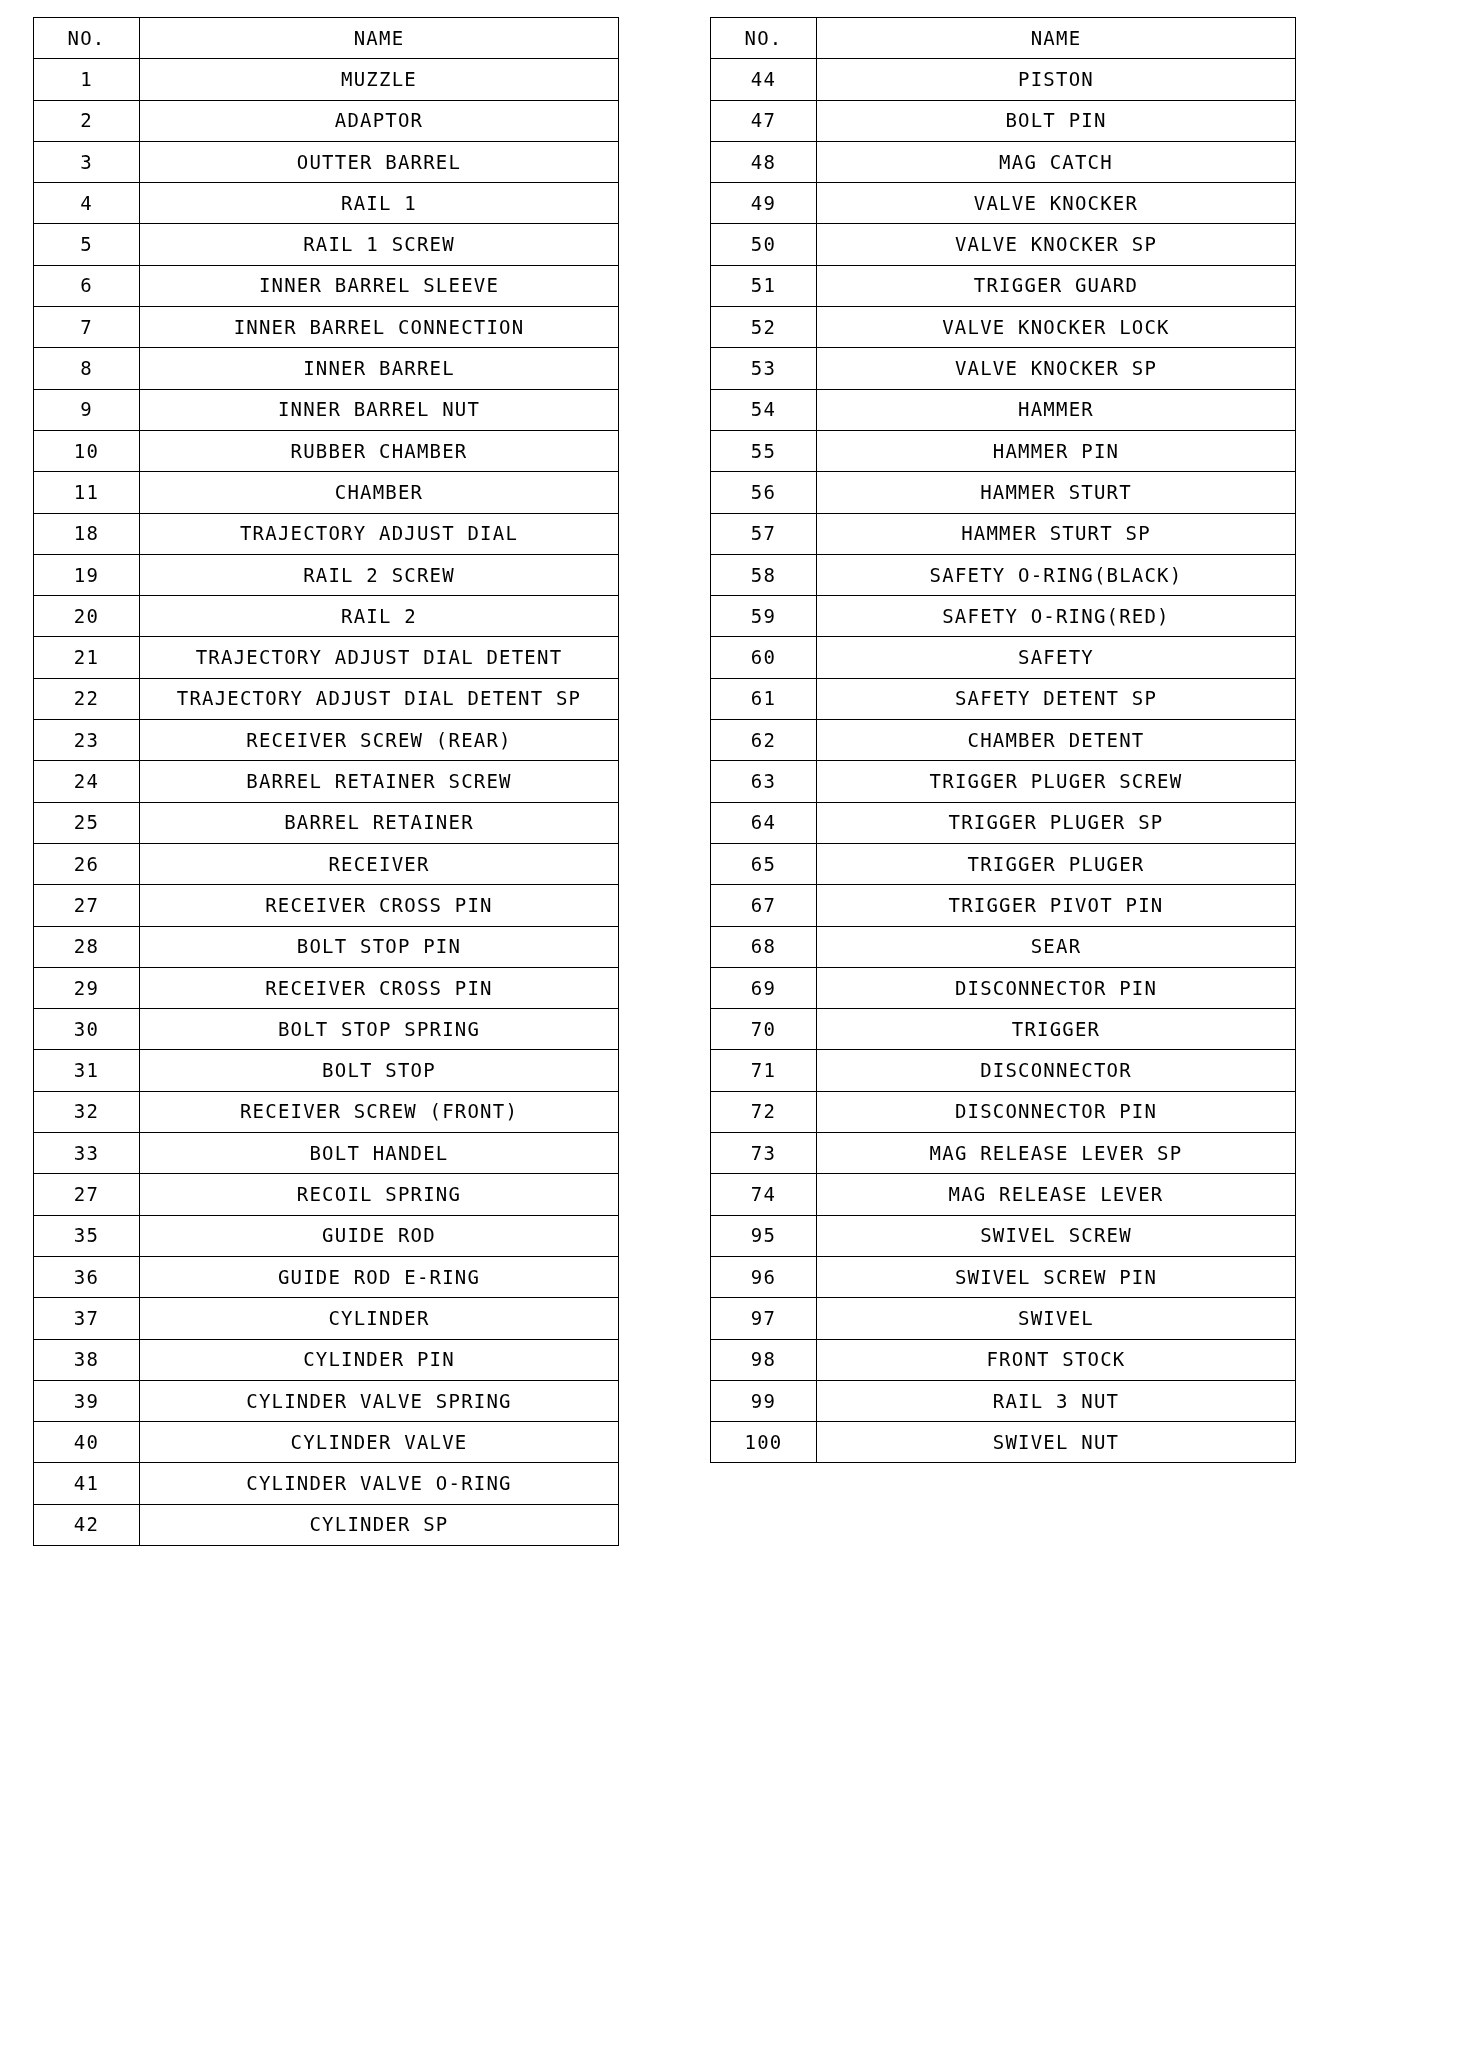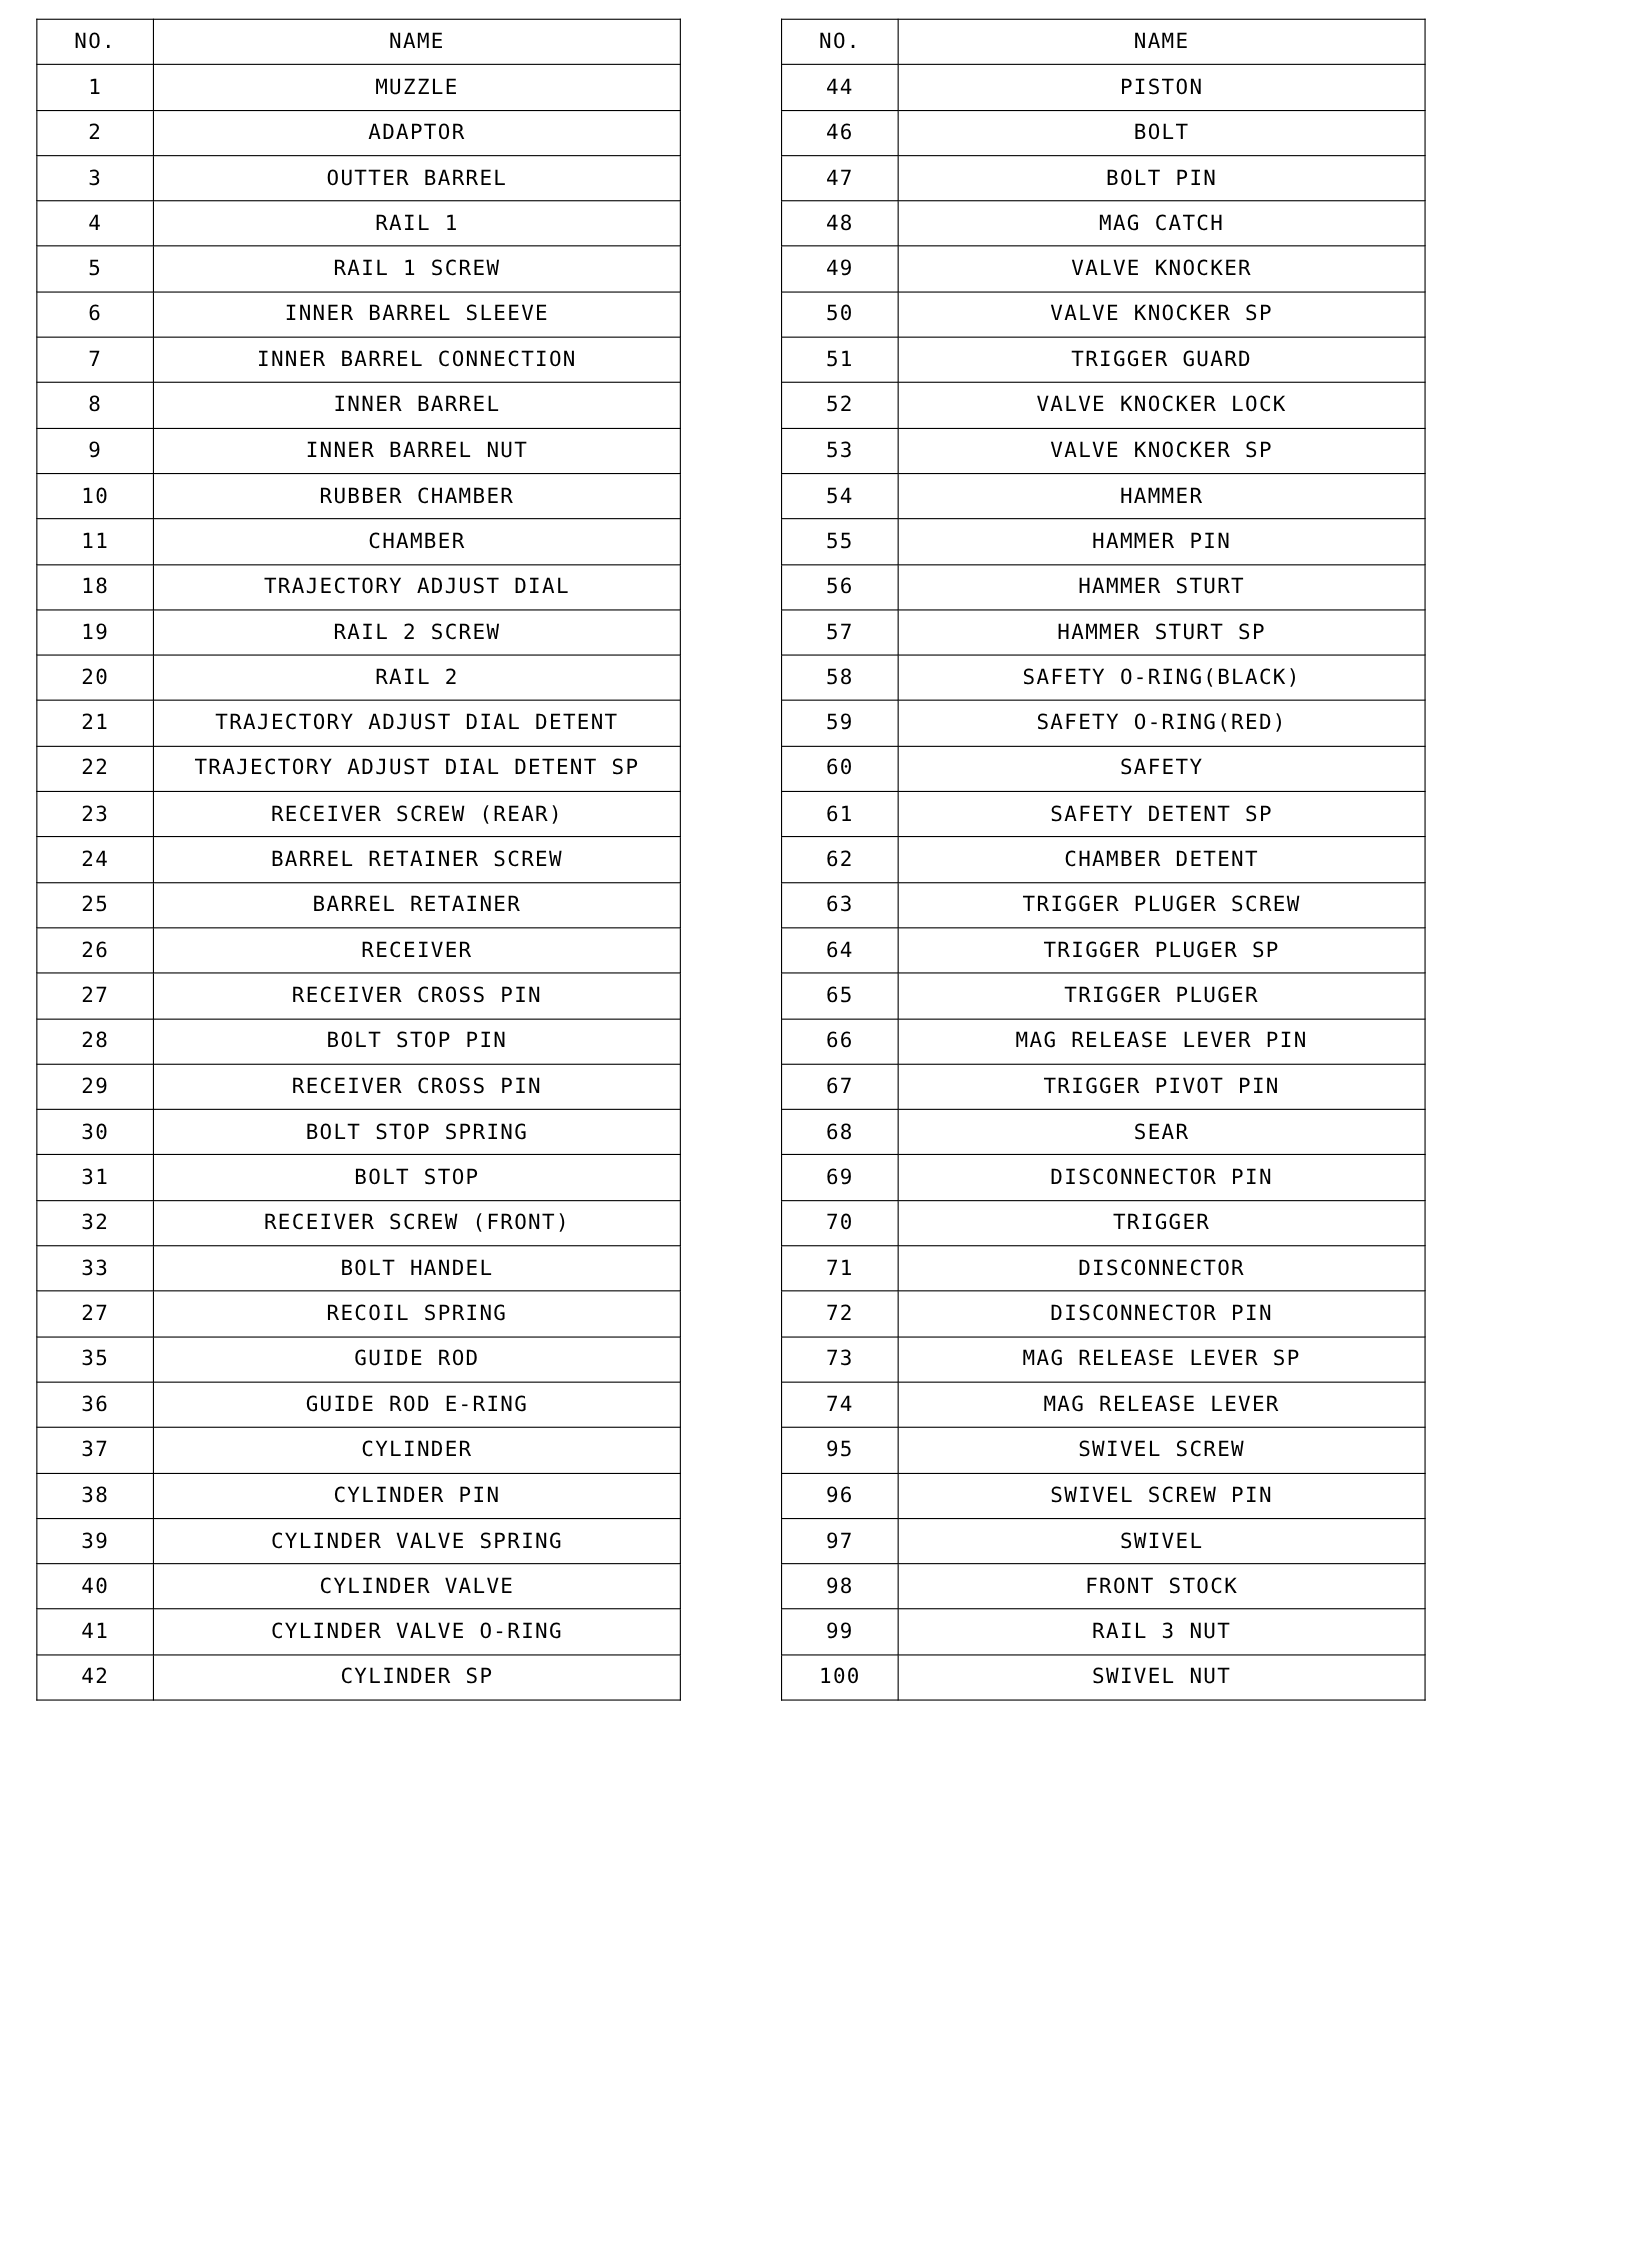--- a/index.html
+++ b/index.html
@@ -223,24 +223,20 @@
       <tbody>
         <tr class="header">
           <td class="no-col">NO.</td>
           <td class="name-col">NAME</td>
         </tr>
         <tr>
           <td class="no-col">44</td>
           <td class="name-col">PISTON</td>
         </tr>
         <tr>
-          <td class="no-col">46</td>
-          <td class="name-col">BOLT</td>
-        </tr>
-        <tr>
           <td class="no-col">47</td>
           <td class="name-col">BOLT PIN</td>
         </tr>
         <tr>
           <td class="no-col">48</td>
           <td class="name-col">MAG CATCH</td>
         </tr>
         <tr>
           <td class="no-col">49</td>
           <td class="name-col">VALVE KNOCKER</td>
@@ -301,24 +297,20 @@
           <td class="no-col">63</td>
           <td class="name-col">TRIGGER PLUGER SCREW</td>
         </tr>
         <tr>
           <td class="no-col">64</td>
           <td class="name-col">TRIGGER PLUGER SP</td>
         </tr>
         <tr>
           <td class="no-col">65</td>
           <td class="name-col">TRIGGER PLUGER</td>
-        </tr>
-        <tr>
-          <td class="no-col">66</td>
-          <td class="name-col">MAG RELEASE LEVER PIN</td>
         </tr>
         <tr>
           <td class="no-col">67</td>
           <td class="name-col">TRIGGER PIVOT PIN</td>
         </tr>
         <tr>
           <td class="no-col">68</td>
           <td class="name-col">SEAR</td>
         </tr>
         <tr>

